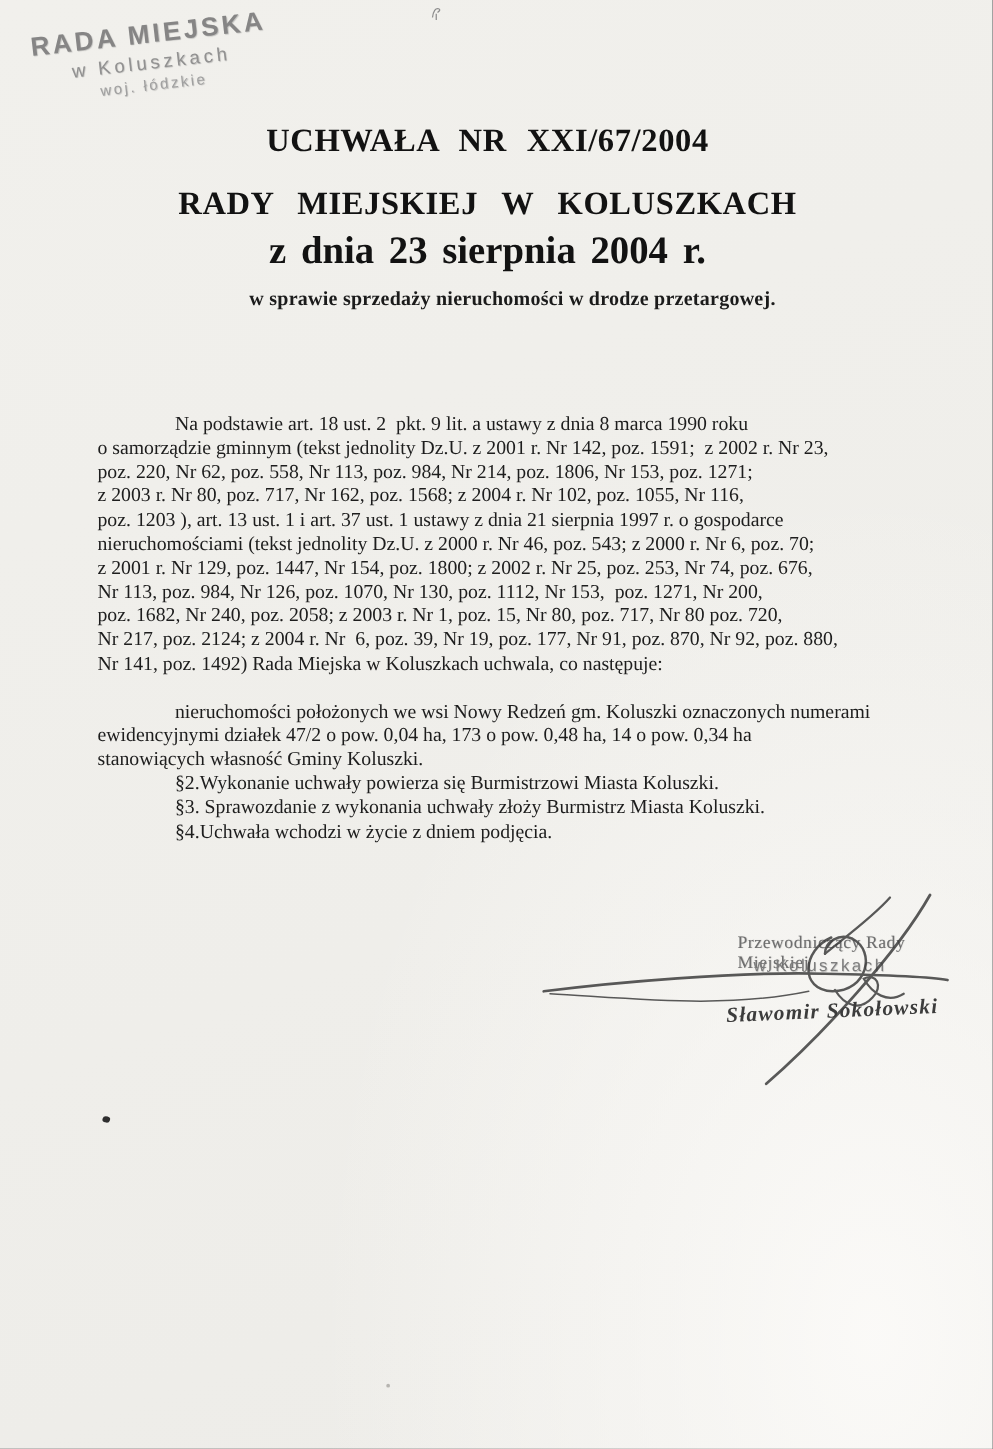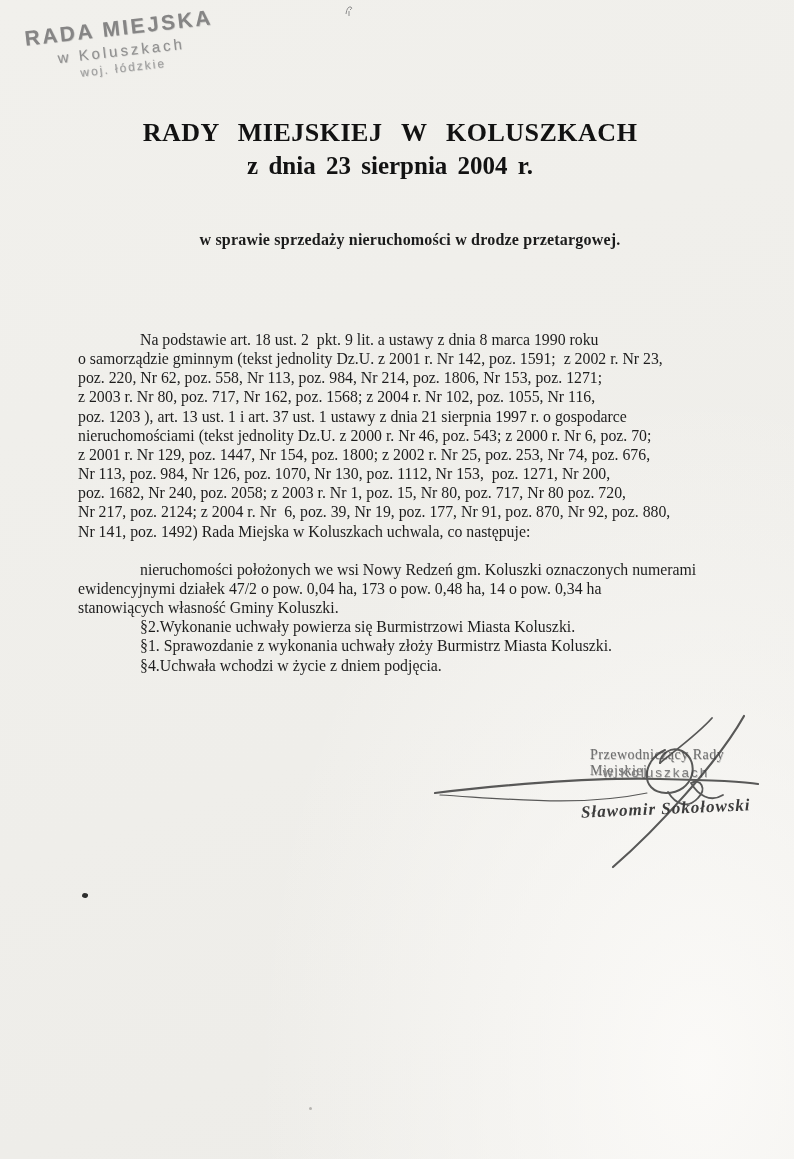--- a/index.html
+++ b/index.html
@@ -16,21 +16,21 @@
     text-align:center; color:#7d7d7d; font-family:"Liberation Sans", sans-serif;
     text-shadow:0.6px 0.6px 0.8px rgba(120,120,120,.45); opacity:.92;
   }
   .cs1 { font-size:21px; font-weight:bold; letter-spacing:2.5px; }
   .cs2 { font-size:15px; letter-spacing:3px; color:#8a8a8a; margin-top:2px; }
   .cs3 { font-size:12px; letter-spacing:2px; color:#9a9a9a; margin-top:2px; }
   
   .title { position:absolute; top:98px; left:0; width:780px; text-align:center; font-weight:bold; color:#121212; }
   .t1 { font-size:26px; letter-spacing:.5px; word-spacing:9px; }
   .t2 { font-size:26px; letter-spacing:.5px; word-spacing:12px; margin-top:20px; }
-  .t3 { font-size:25px; word-spacing:4px; margin-top:4px; }
+  .t3 { font-size:31px; word-spacing:4px; margin-top:4px; }
   
   .subject { position:absolute; top:231px; left:0; width:780px; text-align:center; font-weight:bold; font-size:16px; letter-spacing:.2px;padding-left:20px; }
   
   .body-text { position:absolute; left:78px; top:330px; font-size:15.8px; color:#1d1d1d; }
   .line { white-space:pre; line-height:19.15px; }
   .para .line:first-child { text-indent:62px; }
   .para:nth-child(2) { margin-top:19px; }
   
   .sig-stamp-1 { position:absolute; left:590px; top:747px; width:190px; font-size:14px; color:#6e6e6e;
                  letter-spacing:.5px; text-shadow:.5px .5px .6px rgba(110,110,110,.4); }
@@ -55,20 +55,21 @@
     <div class="cs1">RADA MIEJSKA</div>
     <div class="cs2">w Koluszkach</div>
     <div class="cs3">woj. łódzkie</div>
   </div>
 
   <svg class="top-mark" width="14" height="16" viewBox="0 0 14 16">
     <path d="M4,12 Q5,4 9,5 Q11,6 8,8 M7,9 L7,14" stroke="#8d8d8d" stroke-width="1" fill="none"></path>
   </svg>
 
   <div class="title">
+    <div class="t1">UCHWAŁA NR XXI/67/2004</div>
     <div class="t2">RADY MIEJSKIEJ W KOLUSZKACH</div>
     <div class="t3">z dnia 23 sierpnia 2004 r.</div>
   </div>
 
   <div class="subject">w sprawie sprzedaży nieruchomości w drodze przetargowej.</div>
 
   <div class="body-text">
       <div class="para">
         <div class="line">Na podstawie art. 18 ust. 2  pkt. 9 lit. a ustawy z dnia 8 marca 1990 roku</div>
         <div class="line">o samorządzie gminnym (tekst jednolity Dz.U. z 2001 r. Nr 142, poz. 1591;  z 2002 r. Nr 23,</div>
@@ -84,21 +85,21 @@
       </div>
       <div class="para">
         <div class="line">nieruchomości położonych we wsi Nowy Redzeń gm. Koluszki oznaczonych numerami</div>
         <div class="line">ewidencyjnymi działek 47/2 o pow. 0,04 ha, 173 o pow. 0,48 ha, 14 o pow. 0,34 ha</div>
         <div class="line">stanowiących własność Gminy Koluszki.</div>
       </div>
       <div class="para">
         <div class="line">§2.Wykonanie uchwały powierza się Burmistrzowi Miasta Koluszki.</div>
       </div>
       <div class="para">
-        <div class="line">§1. Sprawozdanie z wykonania uchwały złoży Burmistrz Miasta Koluszki.</div>
+        <div class="line">§3. Sprawozdanie z wykonania uchwały złoży Burmistrz Miasta Koluszki.</div>
       </div>
       <div class="para">
         <div class="line">§4.Uchwała wchodzi w życie z dniem podjęcia.</div>
       </div>
     </div>
 
   <div class="sig-stamp-1">Przewodniczący Rady Miejskiej</div>
   <div class="sig-stamp-2">w Koluszkach</div>
   <div class="sig-name">Sławomir Sokołowski</div>
 

